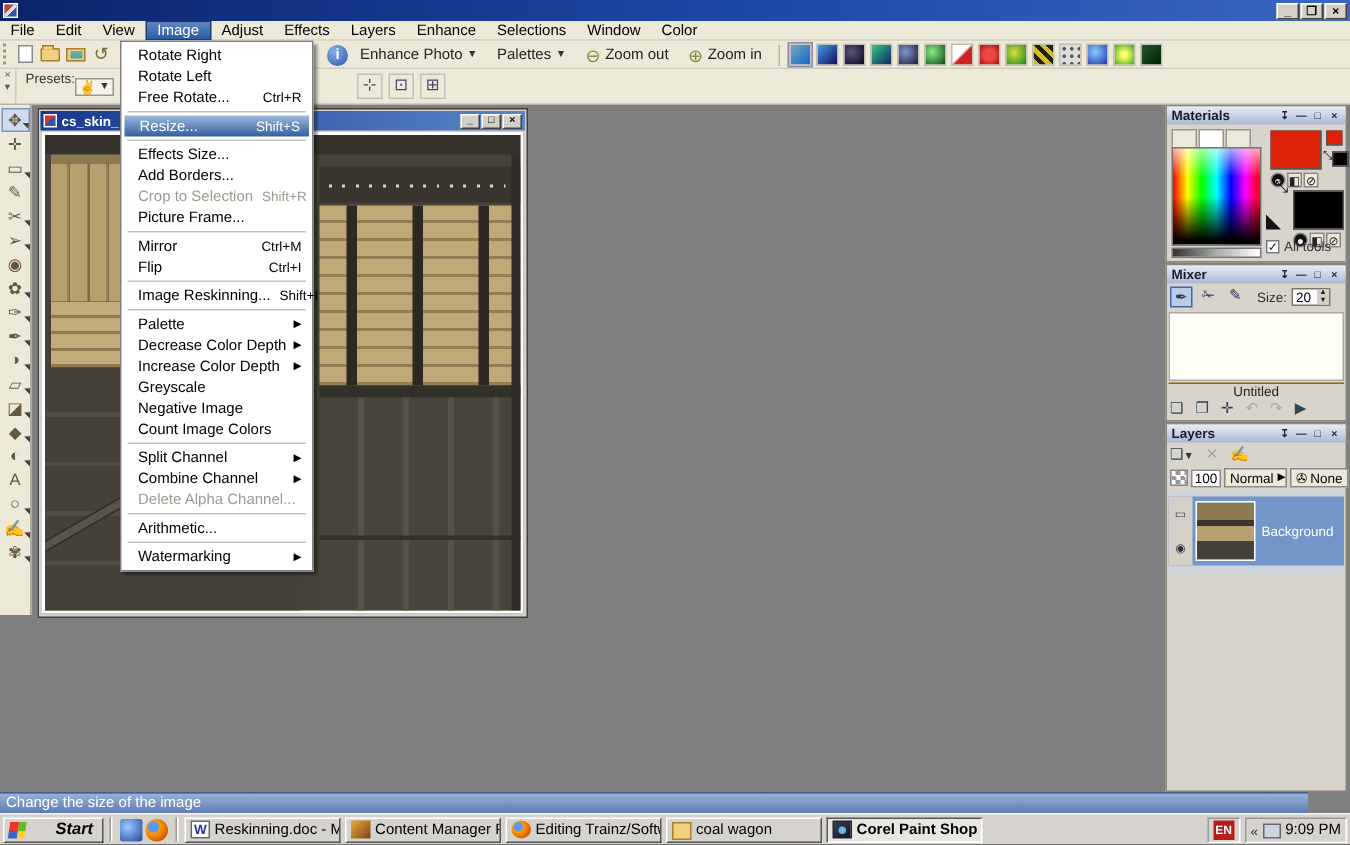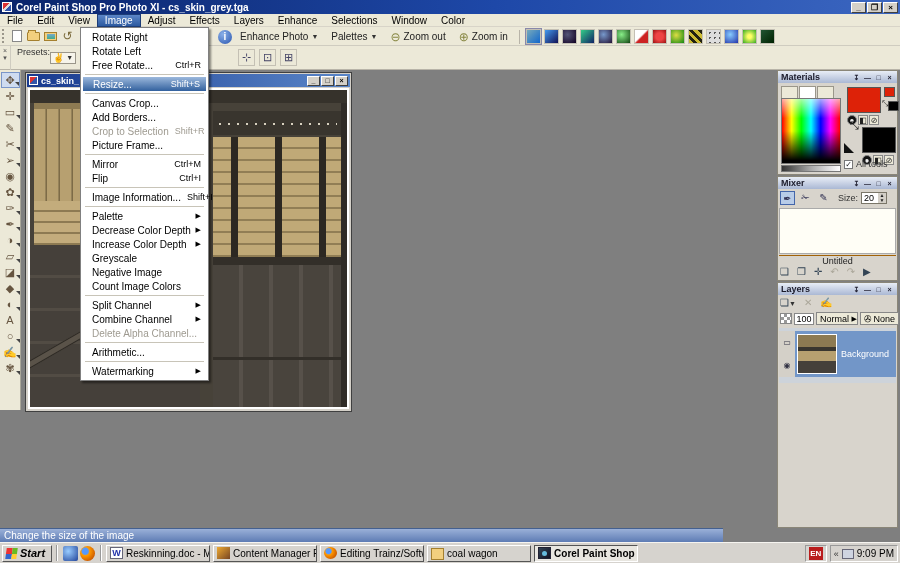--- a/index.html
+++ b/index.html
@@ -180,29 +180,29 @@
   .ly-none{height:13px;border:1px solid #888;background:#ece9d8;font-size:9px;line-height:12px;padding:0 3px;display:flex;gap:2px;align-items:center;}
   .ly-list{position:absolute;left:1px;top:45px;width:117px;height:55px;background:#cdd3da;}
   .ly-item{position:absolute;left:0;top:3px;width:117px;height:46px;background:#7296c8;display:flex;align-items:center;}
   .ly-left{width:16px;height:100%;background:#d4d0c8;display:flex;flex-direction:column;align-items:center;justify-content:space-around;font-size:8px;color:#334;}
   .ly-thumb{width:40px;height:40px;border:1px solid #fff;margin-left:2px;flex:none;
     background:linear-gradient(#8d7a52 0 12px,#3a362f 12px 16px,#b7a070 16px 26px,#45403a 26px 40px);}
   .ly-name{color:#fff;font-size:9px;margin-left:4px;}
   .ly-body{position:absolute;left:1px;top:100px;width:117px;bottom:1px;background:#d8d4cc;}
 
   
-  .statusbar{position:absolute;left:0;top:528px;width:723px;height:14px;
+  .statusbar{position:absolute;left:0;top:528px;width:872px;height:14px;
     background:linear-gradient(#9ab0d8,#5e7cb4);border-top:1px solid #44608f;
     color:#fff;font-size:10px;line-height:13px;padding-left:4px;}
 
   
   .taskbar{position:absolute;left:0;top:542px;width:900px;height:21px;background:#d6d3ce;
     border-top:1px solid #f6f4f0;display:flex;align-items:center;}
   .startbtn{margin-left:2px;height:17px;padding:0 6px 0 3px;background:#d6d3ce;
-    border:1px solid;border-color:#fff #555 #555 #fff;display:flex;align-items:center;gap:3px;
+    border:1px solid;border-color:#fff #555 #555 #fff;display:flex;align-items:center;gap:20px;
     font-weight:bold;font-size:11px;font-style:italic;}
   .flag{width:11px;height:11px;display:grid;grid-template:1fr 1fr/1fr 1fr;transform:skewX(-8deg);}
   .flag i{display:block;}
   .flag i:nth-child(1){background:#e33;}
   .flag i:nth-child(2){background:#6b2;}
   .flag i:nth-child(3){background:#36c;}
   .flag i:nth-child(4){background:#fc3;}
   .tb-divider{width:2px;height:16px;border-left:1px solid #999;border-right:1px solid #fff;margin:0 4px;}
   .ql-icon{width:15px;height:15px;margin:0 1px;}
   .ql-blue{background:radial-gradient(circle at 35% 35%,#9cf,#249);border-radius:2px;}
@@ -225,21 +225,20 @@
   .kbd-ic{width:12px;height:10px;background:#cfd4e0;border:1px solid #667;}
   .clock{font-size:10px;}
 </style>
 </head>
 <body>
 
 <div id="screen">
 
   <div class="titlebar">
     <span class="app-icon"></span>
-    <span class="txt">Corel Paint Shop Pro Photo XI - cs_skin_grey.tga</span>
     <span class="winbtns">
       <span class="winbtn">_</span>
       <span class="winbtn">❐</span>
       <span class="winbtn">×</span>
     </span>
   </div>
 
   <div class="menubar">
     <span class="menu-item">File</span>
     <span class="menu-item">Edit</span>
@@ -446,21 +445,21 @@
         <span class="lbl">Free Rotate...</span>
         <span class="sc">Ctrl+R</span>
       </div>
     <div class="msep"></div>
     <div class="mi hl">
         <span class="lbl">Resize...</span>
         <span class="sc">Shift+S</span>
       </div>
     <div class="msep"></div>
     <div class="mi">
-        <span class="lbl">Canvas Crop...</span>
+        <span class="lbl">Effects Size...</span>
       </div>
     <div class="mi">
         <span class="lbl">Add Borders...</span>
       </div>
     <div class="mi dis">
         <span class="lbl">Crop to Selection</span>
         <span class="sc">Shift+R</span>
       </div>
     <div class="mi">
         <span class="lbl">Picture Frame...</span>
@@ -469,21 +468,21 @@
     <div class="mi">
         <span class="lbl">Mirror</span>
         <span class="sc">Ctrl+M</span>
       </div>
     <div class="mi">
         <span class="lbl">Flip</span>
         <span class="sc">Ctrl+I</span>
       </div>
     <div class="msep"></div>
     <div class="mi">
-        <span class="lbl">Image Information...</span>
+        <span class="lbl">Image Reskinning...</span>
         <span class="sc">Shift+I</span>
       </div>
     <div class="msep"></div>
     <div class="mi">
         <span class="lbl">Palette</span>
         <span class="arrow">▶</span>
       </div>
     <div class="mi">
         <span class="lbl">Decrease Color Depth</span>
         <span class="arrow">▶</span>

